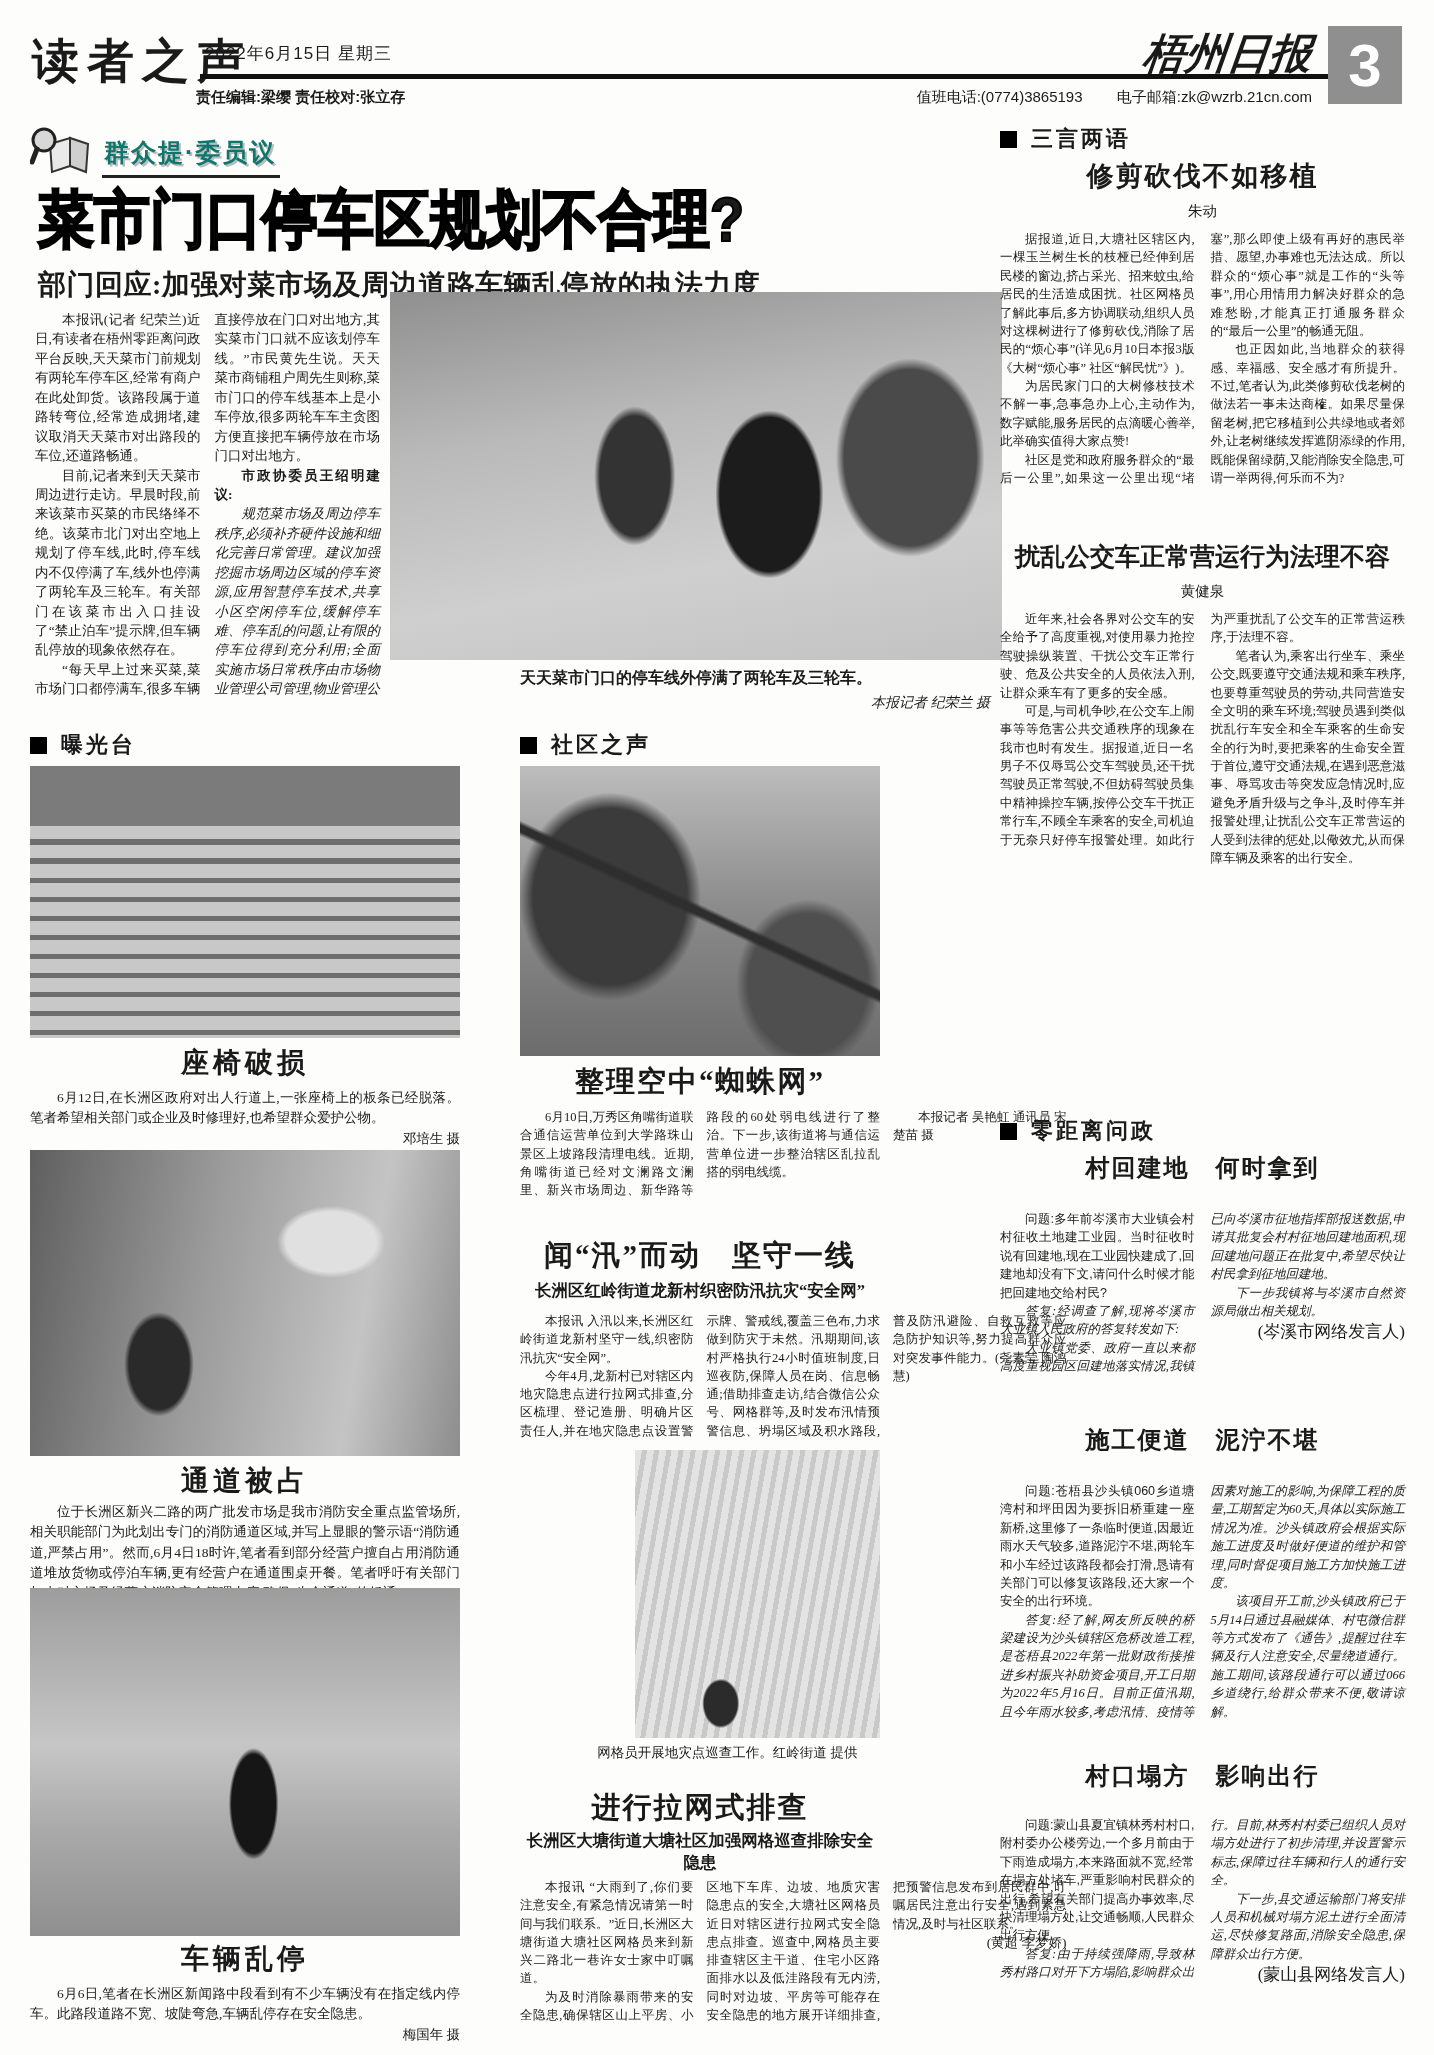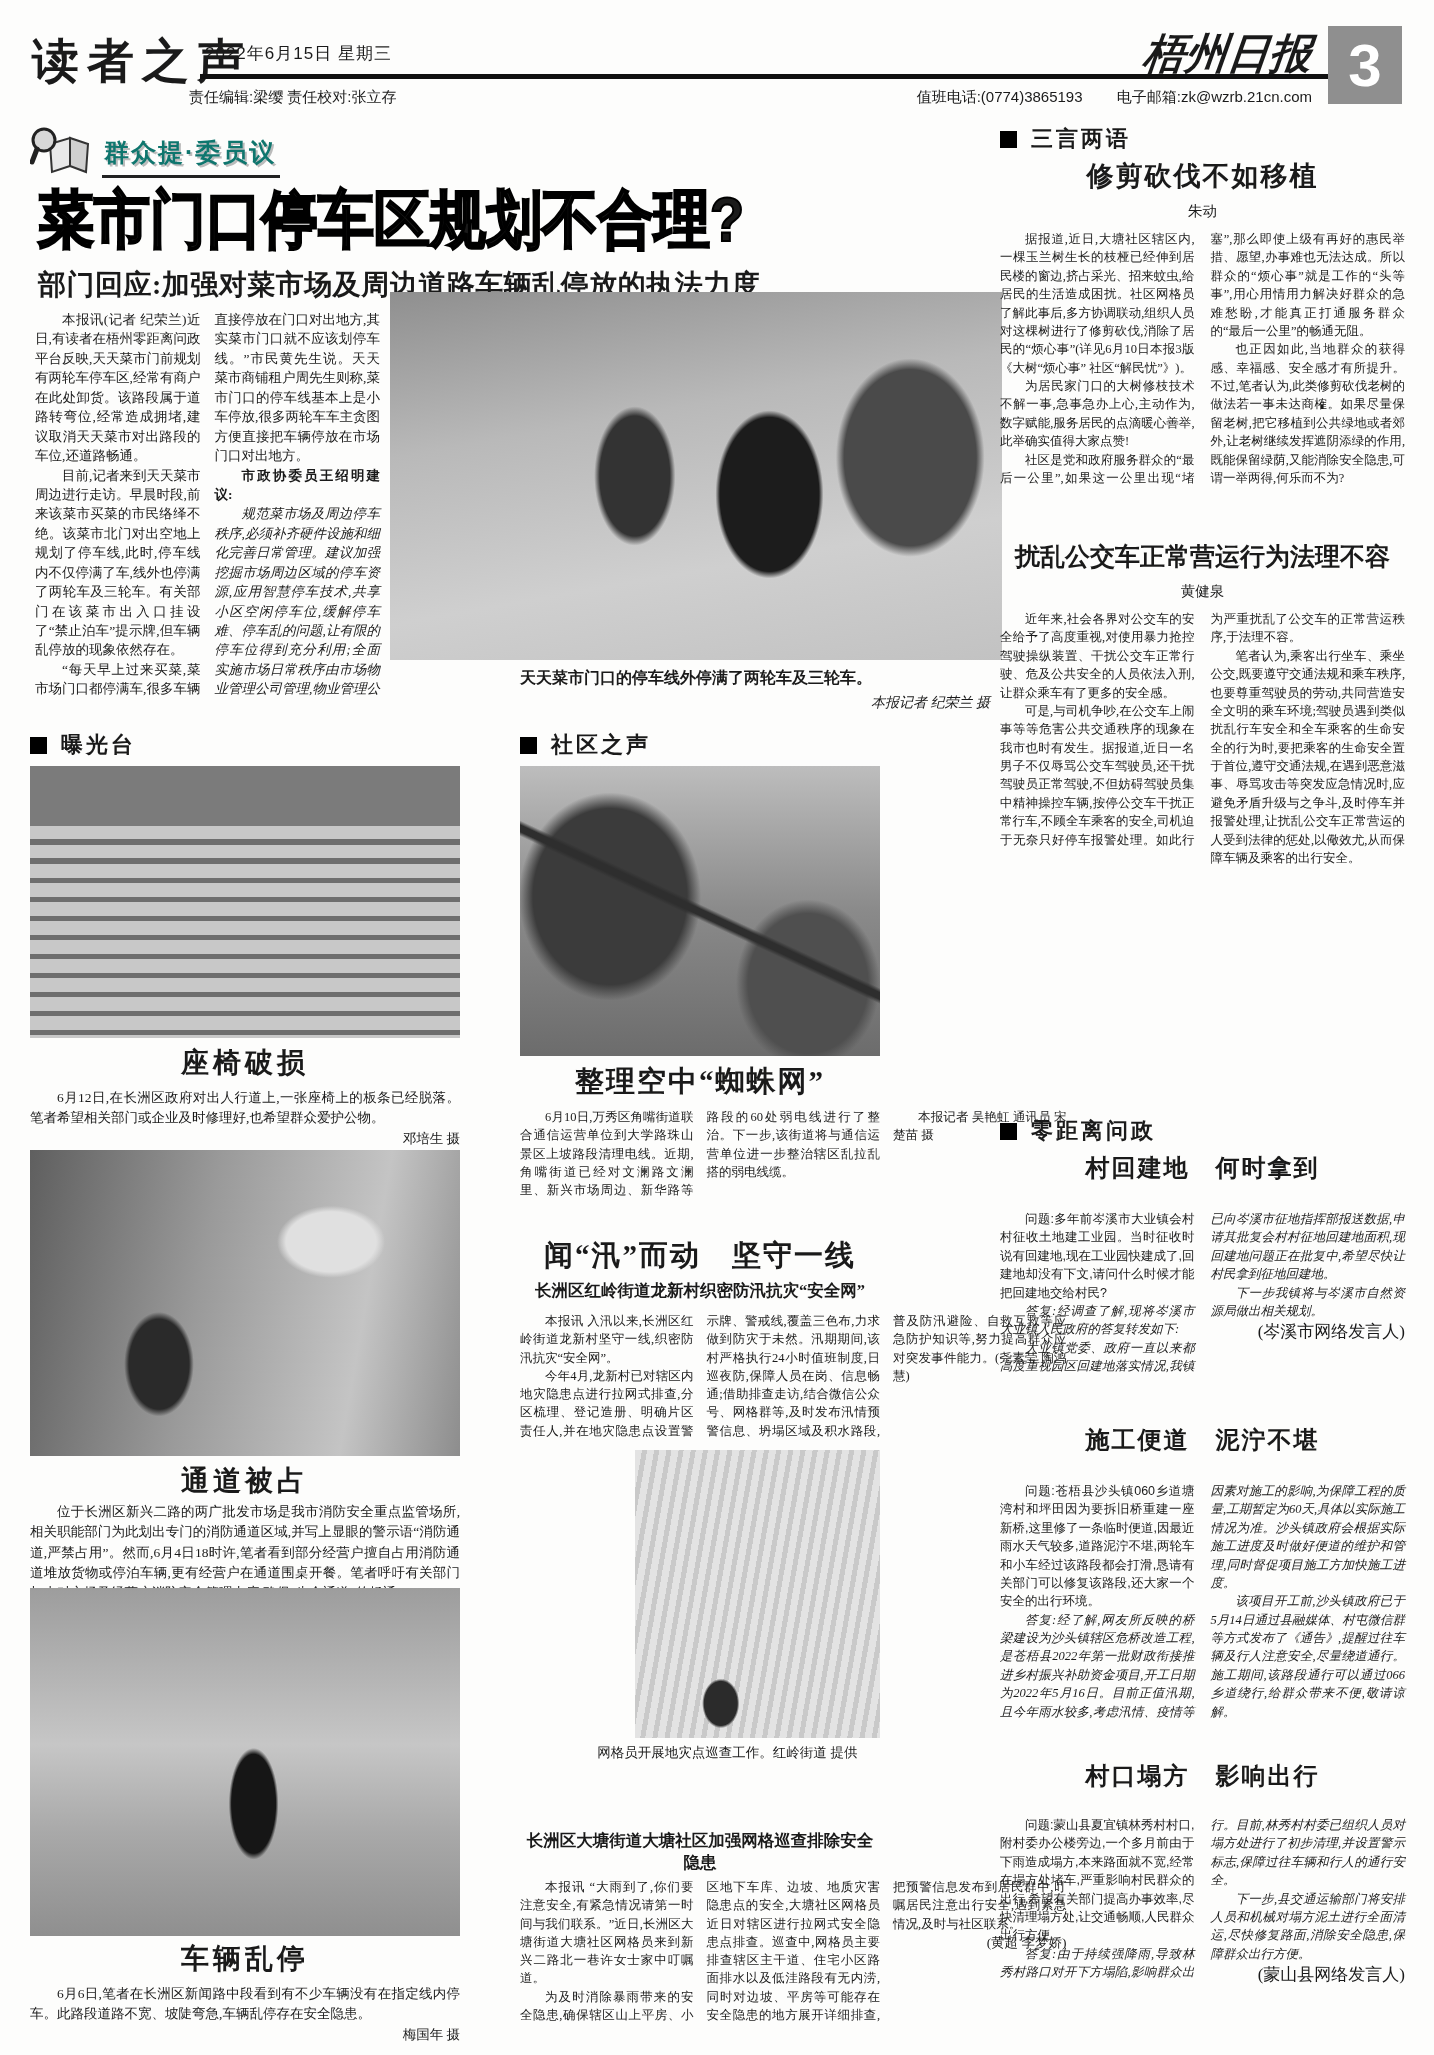--- a/index.html
+++ b/index.html
@@ -94,21 +94,21 @@
       linear-gradient(90deg,#9f9f9f 0%,#d8d8d8 40%,#e6e6e6 100%); }
 </style>
 </head>
 <body>
 
 <div id="page">
 
   <div class="abs masthead" style="left:32px; top:30px;">读者之声</div>
   <div class="abs date-line" style="left:205px; top:42px;">2022年6月15日  星期三</div>
   <div class="abs head-rule" style="left:200px; top:74px; width:1196px; height:5px;"></div>
-  <div class="abs editors" style="left:189px; top:88px;">责任编辑:梁缨      责任校对:张立存</div>
+  <div class="abs editors" style="left:196px; top:88px;font-weight:bold;">责任编辑:梁缨      责任校对:张立存</div>
   <div class="abs contact" style="left:700px; top:88px; width:612px;">
     <span>值班电话:(0774)3865193</span>
     <span>电子邮箱:zk@wzrb.21cn.com</span>
   </div>
   <div class="abs brand" style="left:1135px; top:26px; width:185px;">梧州日报</div>
   <div class="abs pagebox" style="left:1328px; top:26px; width:74px; height:78px;">3</div>
 
   <div class="abs badge" style="left:30px; top:126px;">
     <svg width="62" height="52" viewBox="0 0 62 52">
       <path d="M20 18 L40 12 L40 40 L22 46 Z" fill="#e9e9e9" stroke="#333" stroke-width="2"></path>
@@ -179,20 +179,21 @@
 
   <div class="abs mid-title" style="left:520px; top:1236px; width:360px;">闻“汛”而动　坚守一线</div>
   <div class="abs mid-sub" style="left:520px; top:1280px; width:360px;">长洲区红岭街道龙新村织密防汛抗灾“安全网”</div>
   <div class="abs mid-text cols2 justify" style="left:520px; top:1312px; width:360px; height:132px;">
       <p>本报讯 入汛以来,长洲区红岭街道龙新村坚守一线,织密防汛抗灾“安全网”。</p>
       <p>今年4月,龙新村已对辖区内地灾隐患点进行拉网式排查,分区梳理、登记造册、明确片区责任人,并在地灾隐患点设置警示牌、警戒线,覆盖三色布,力求做到防灾于未然。汛期期间,该村严格执行24小时值班制度,日巡夜防,保障人员在岗、信息畅通;借助排查走访,结合微信公众号、网格群等,及时发布汛情预警信息、坍塌区域及积水路段,普及防汛避险、自救互救等应急防护知识等,努力提高群众应对突发事件能力。(尧素莹 陶鸿慧)</p>
     </div>
   <div class="abs photo ph-slope" style="left:635px; top:1450px; width:245px; height:288px;"></div>
   <div class="abs caption-small" style="left:575px; top:1744px; width:305px;">网格员开展地灾点巡查工作。红岭街道 提供</div>
 
+  <div class="abs mid-title" style="left:520px; top:1788px; width:360px;">进行拉网式排查</div>
   <div class="abs mid-sub" style="left:520px; top:1830px; width:360px;">长洲区大塘街道大塘社区加强网格巡查排除安全隐患</div>
   <div class="abs mid-text cols2 justify" style="left:520px; top:1878px; width:360px; height:164px;">
     <div>
         <p>本报讯 “大雨到了,你们要注意安全,有紧急情况请第一时间与我们联系。”近日,长洲区大塘街道大塘社区网格员来到新兴二路北一巷许女士家中叮嘱道。</p>
         <p>为及时消除暴雨带来的安全隐患,确保辖区山上平房、小区地下车库、边坡、地质灾害隐患点的安全,大塘社区网格员近日对辖区进行拉网式安全隐患点排查。巡查中,网格员主要排查辖区主干道、住宅小区路面排水以及低洼路段有无内涝,同时对边坡、平房等可能存在安全隐患的地方展开详细排查,把预警信息发布到居民群中,叮嘱居民注意出行安全,遇到紧急情况,及时与社区联系。</p>
       </div>
     <div class="story-credit">(黄超 李梦娇)</div>
   </div>
 
   <div class="abs sec-head" style="left:1000px; top:124px;">

